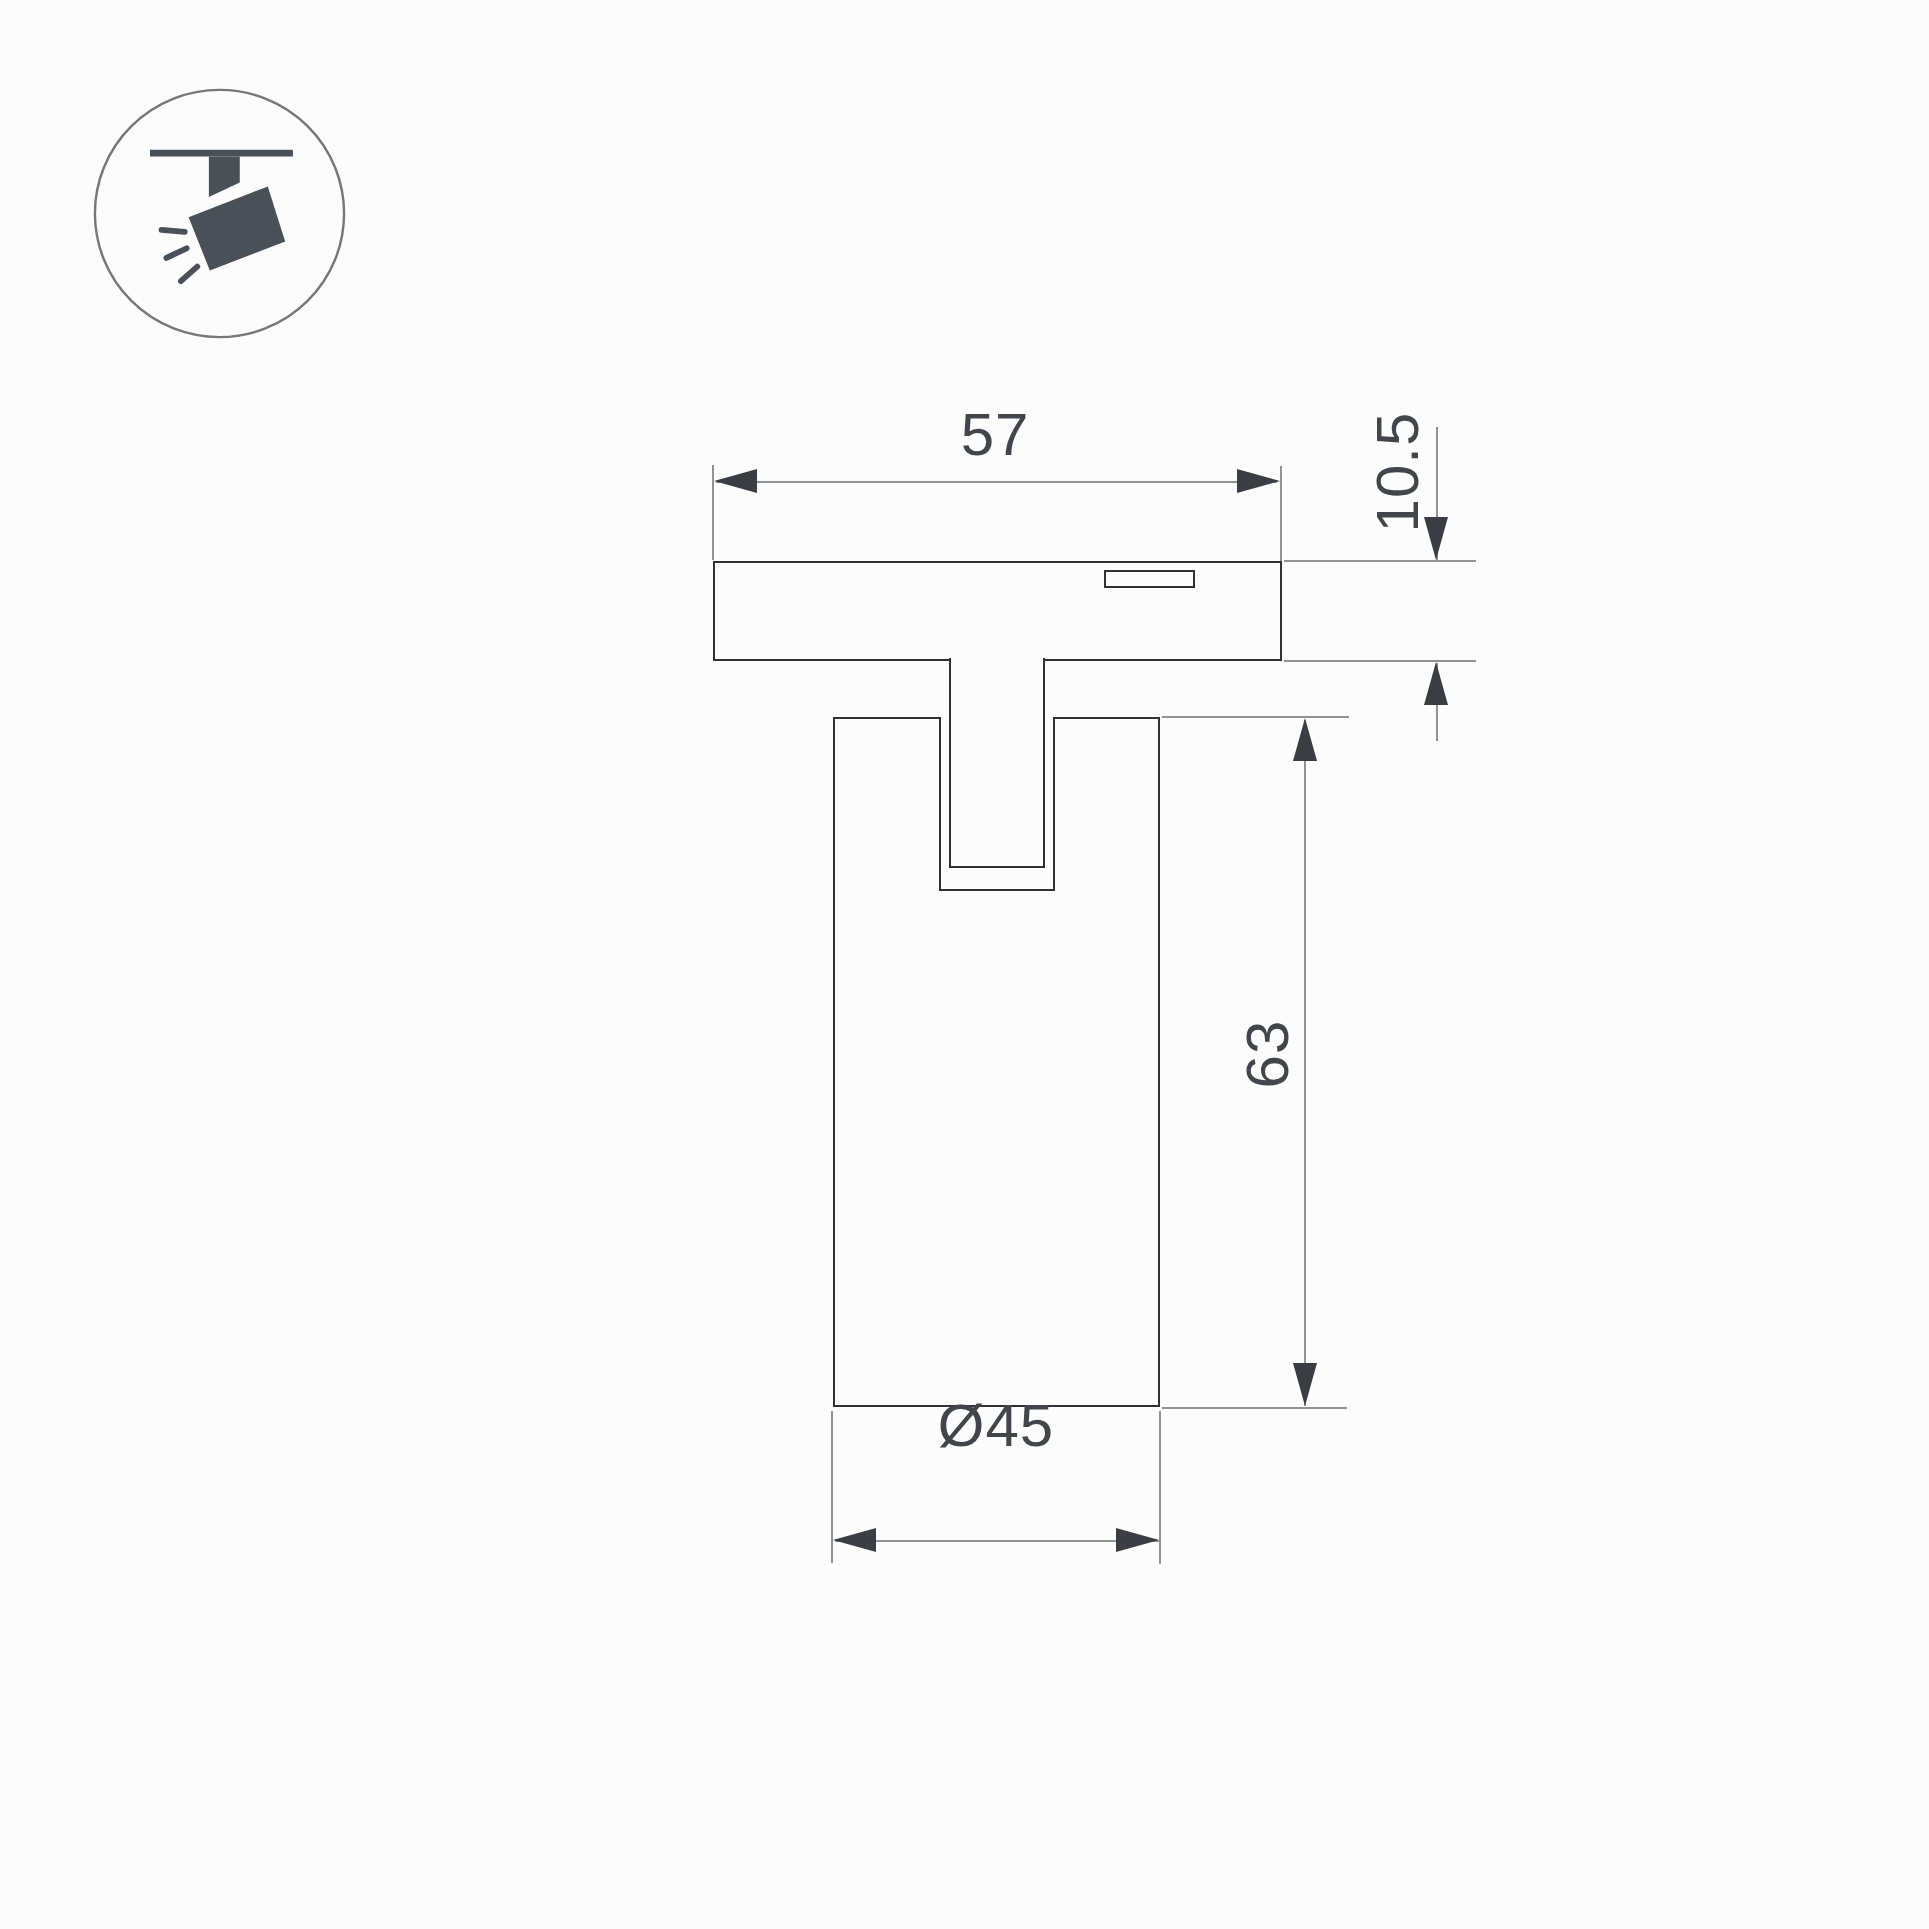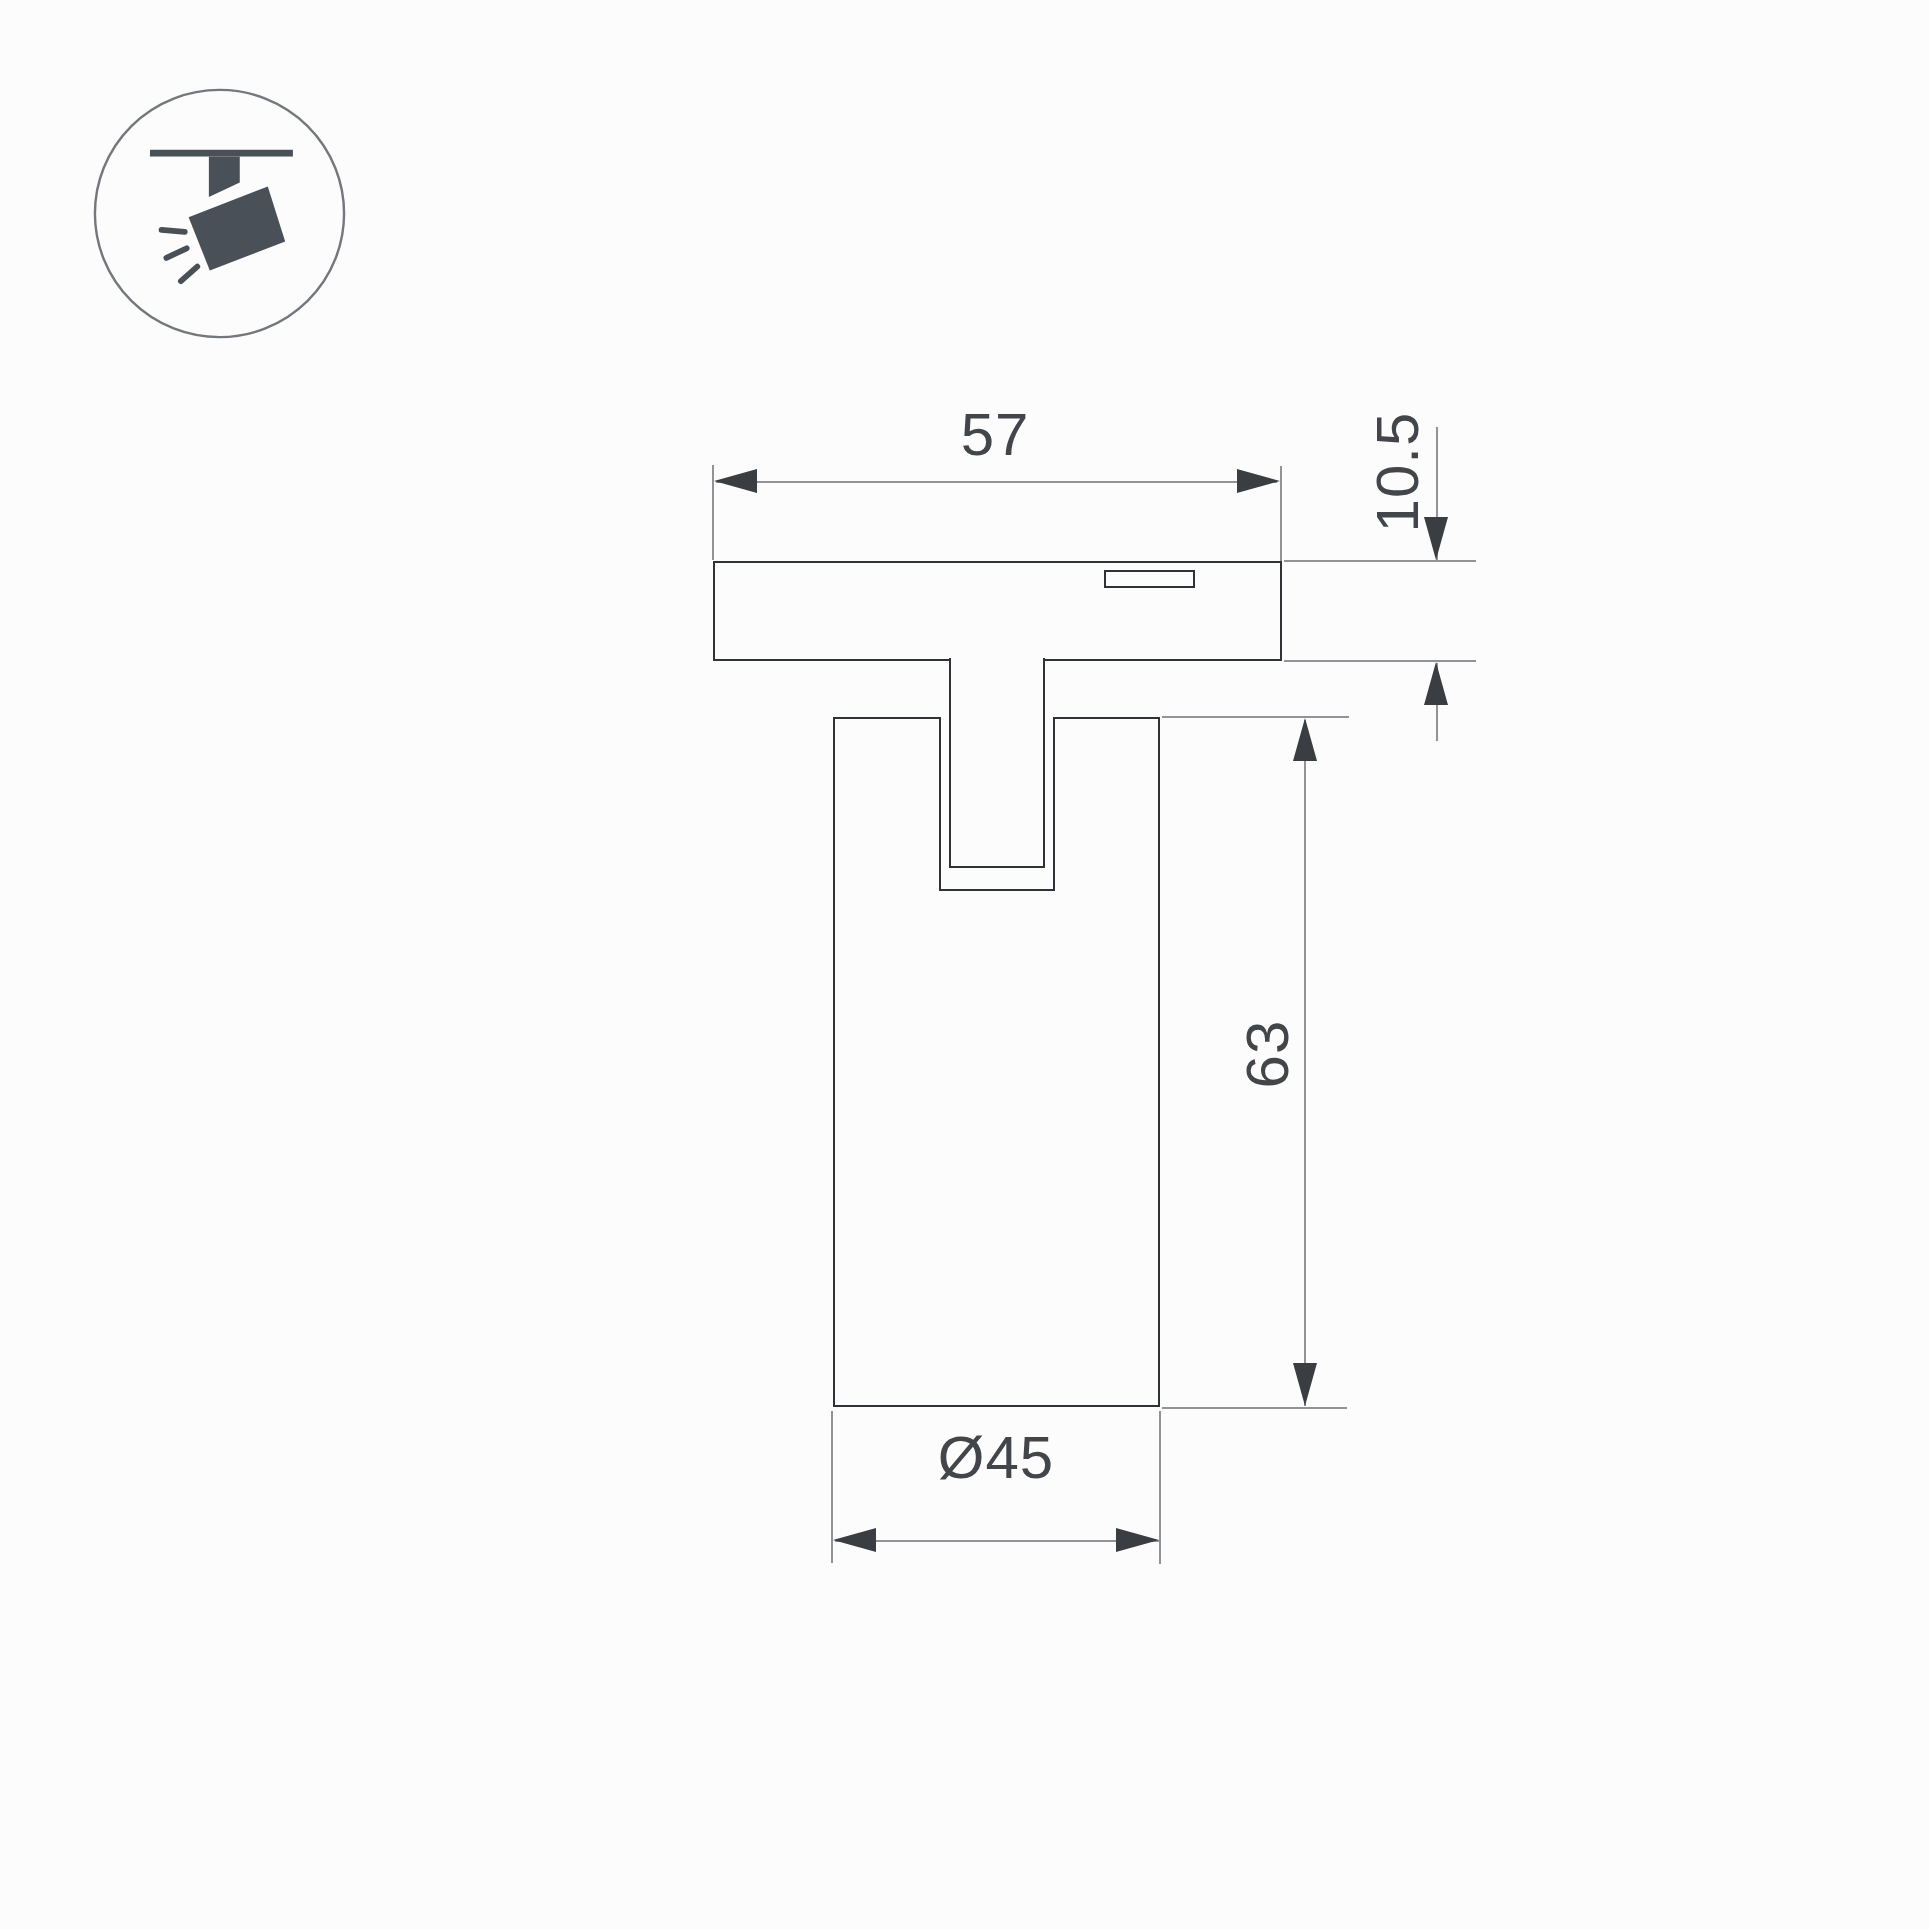--- a/index.html
+++ b/index.html
@@ -52,21 +52,21 @@
   .dim-label{
     position:absolute;z-index:8;
     font-size:60px;line-height:1;color:var(--text);
     letter-spacing:1px;white-space:nowrap;
     transform:translate(-50%,-50%);
   }
   .dim-label.vert{transform:translate(-50%,-50%) rotate(-90deg);}
   #lab57 {left:995px;top:435px;}
   #lab105{left:1398px;top:472px;}
   #lab63 {left:1268px;top:1054px;}
-  #lab45 {left:996px;top:1458px;}
+  #lab45 {left:996px;top:1426px;}
 </style>
 </head>
 <body>
 
 <div class="canvas">
 
   <div class="icon-wrap">
     <svg width="255" height="253" viewBox="0 0 264 262">
       <ellipse cx="132" cy="131" rx="129" ry="128" style="fill:none;stroke:var(--icon-circle-stroke);stroke-width:2.5"></ellipse>
       <rect x="60" y="65" width="148" height="7" style="fill:var(--icon-fill)"></rect>

